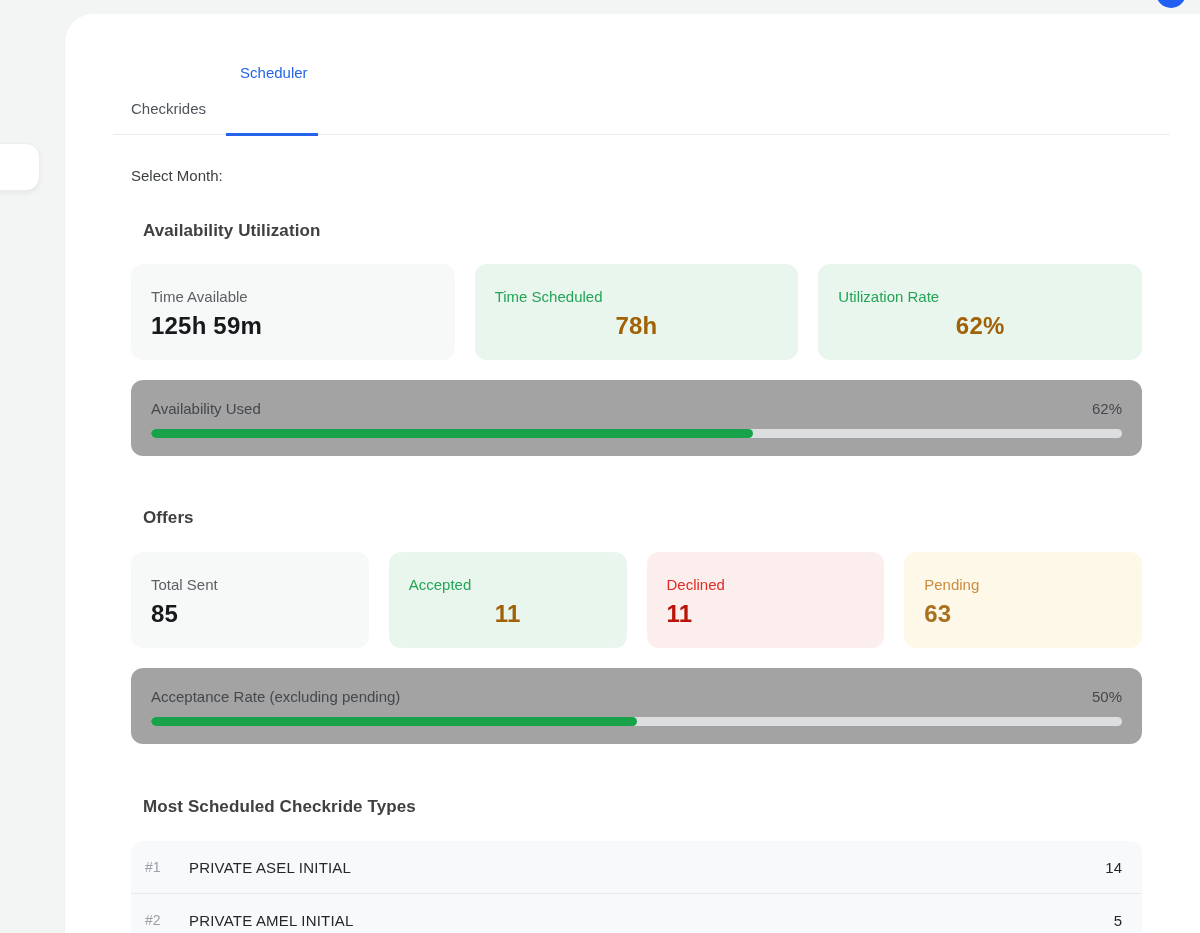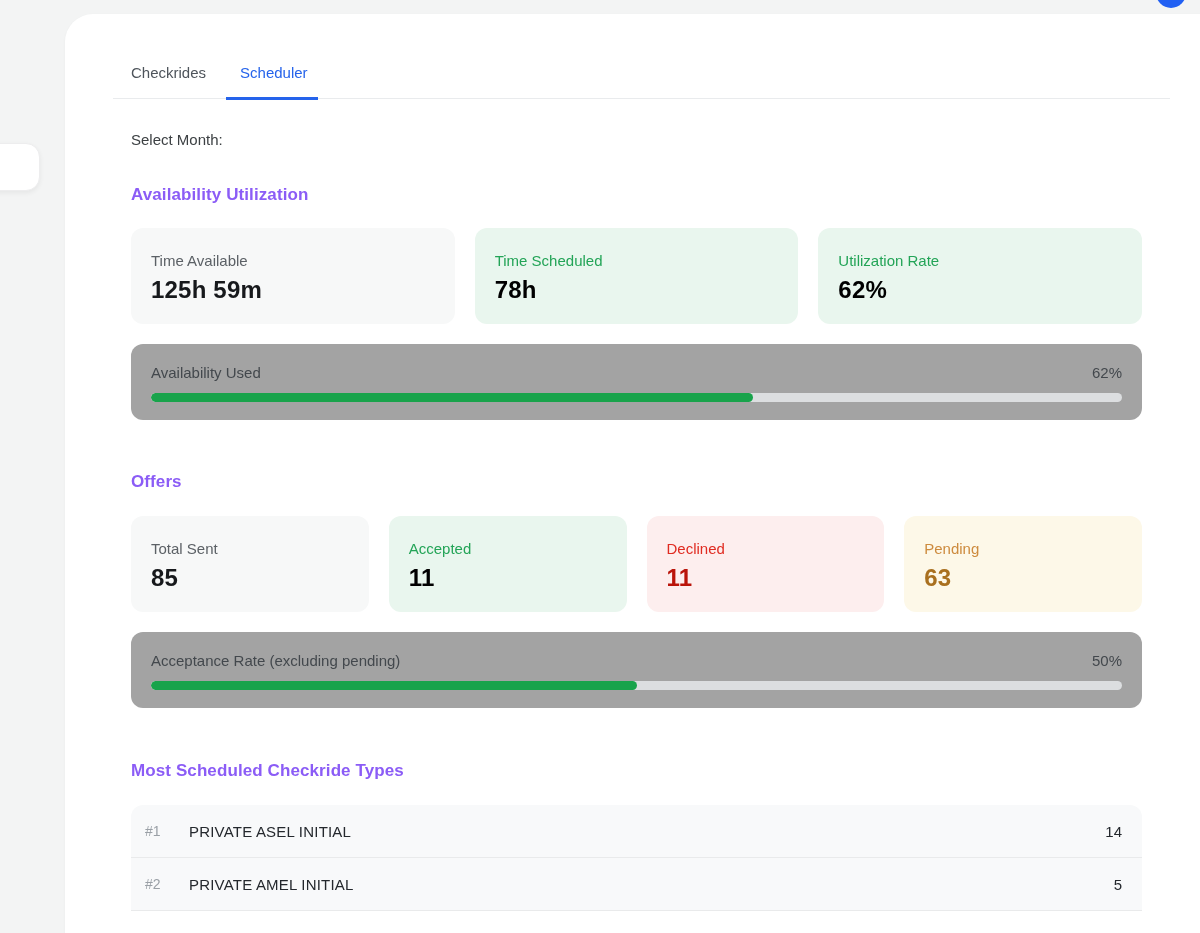--- a/index.html
+++ b/index.html
@@ -38,21 +38,21 @@
     display: flex; gap: 20px;
     border-bottom: 1px solid #e9ebed;
     width: 1057px;
   }
   .tab {
     font-size: 15px; color: #4e545b;
     padding: 0 0 16px 0; cursor: pointer;
     border-bottom: 3px solid transparent;
     margin-bottom: -2px;
   }
-  .tab.first { margin-left: 18px; }
+  .tab.first { margin-left: 18px; margin-top: 36px; }
   .tab.active {
     color: #2563eb; font-weight: 400;
     padding: 0 10px 14px 14px;
     border-bottom: 3px solid #2563eb;
   }
 
   .content { margin-left: 18px; width: 1011px; }
 
   
   .select-row { margin-top: 32px; display: flex; align-items: center; gap: 26px; }
@@ -69,38 +69,39 @@
     cursor: pointer;
   }
   .chevron {
     position: absolute; right: 13px; top: 13px;
     pointer-events: none; display: block;
   }
 
   
   .section-title {
     margin-top: 37px;
-    font-size: 17px; font-weight: 700; color: #8b5cf6;
+    font-size: 17px; font-weight: 700; color: #404040;
     letter-spacing: 0.1px;
+    margin-left: 12px;
   }
   .section-title.offers { margin-top: 52px; }
   .section-title.most { margin-top: 53px; }
 
   
   .grid3 { display: grid; grid-template-columns: repeat(3, 1fr); gap: 20px; margin-top: 23px; }
   .grid4 { display: grid; grid-template-columns: repeat(4, 1fr); gap: 20px; margin-top: 24px; }
   .stat-card { height: 96px; border-radius: 12px; padding: 24px 20px 0 20px; }
   .stat-label { font-size: 15px; }
   .stat-value { font-size: 24px; font-weight: 700; margin-top: 7px; letter-spacing: 0.2px; }
   .variant-neutral { background: #f7f8f8; }
   .variant-neutral .stat-label { color: #5c6166; }
   .variant-neutral .stat-value { color: #17191c; }
   .variant-green { background: #e9f6ee; }
   .variant-green .stat-label { color: #23a457; }
-  .variant-green .stat-value { color: #000000; }
+  .variant-green .stat-value { color: #a16207; text-align: center; }
   .variant-red { background: #fdeeee; }
   .variant-red .stat-label { color: #e02b21; }
   .variant-red .stat-value { color: #ba140a; }
   .variant-yellow { background: #fdf8e8; }
   .variant-yellow .stat-label { color: #cd8b3e; }
   .variant-yellow .stat-value { color: #a9701f; }
 
   
   .progress-panel {
     margin-top: 20px; background: #a3a3a3; border-radius: 12px;

